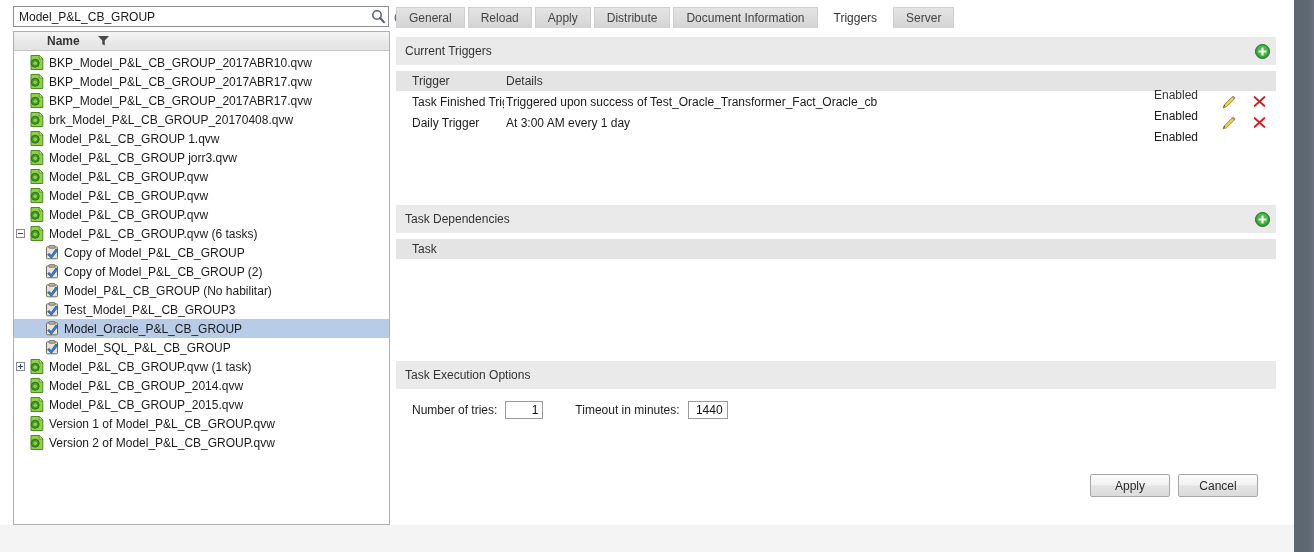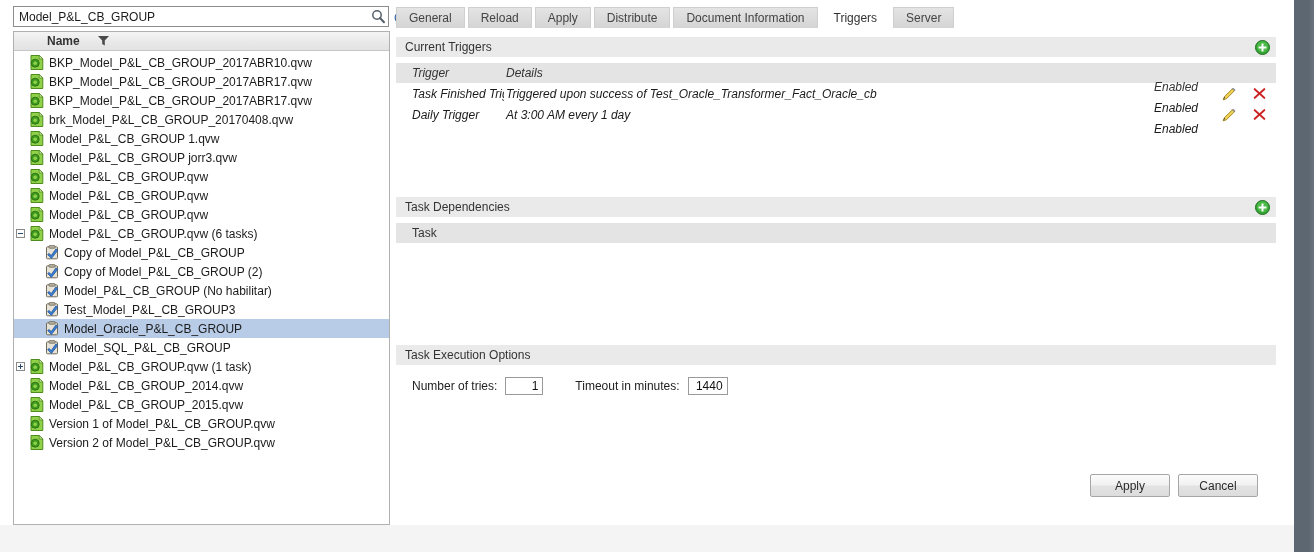--- a/index.html
+++ b/index.html
@@ -189,21 +189,21 @@
 
   .panel-body {
     position: relative;
     background: #ffffff;
     height: 496px;
     padding-top: 4px;
   }
 
   
   .section-bar {
-    height: 20px;
+    height: 28px;
     background: #eaeaea;
     display: flex;
     align-items: center;
     justify-content: space-between;
     padding: 0 6px 0 9px;
     font-size: 12px;
     color: #333;
     margin-top: 4px;
   }
   .add-icon { display: inline-flex; cursor: pointer; }
@@ -224,21 +224,21 @@
     color: #1b1b1b;
     background: #ffffff;
   }
   .c-trigger { width: 108px; padding-left: 16px; overflow: hidden; white-space: nowrap; }
   .c-details { width: 650px; padding-left: 2px; overflow: hidden; white-space: nowrap; }
   .c-enabled { width: 60px; padding-left: 0px; margin-top: 28px; }
   .c-edit  { width: 30px; display: flex; justify-content: center; cursor: pointer; }
   .c-del   { width: 30px; display: flex; justify-content: center; cursor: pointer; }
   .c-task  { width: 100%; padding-left: 16px; }
 
-  .grid-area-triggers { height: 130px; font-style: italic; }
+  .grid-area-triggers { height: 130px; }
   .grid-area-deps { height: 118px; }
 
   
   .exec-row {
     display: flex;
     align-items: center;
     height: 24px;
     margin-top: 9px;
     padding-left: 16px;
     font-size: 12px;

